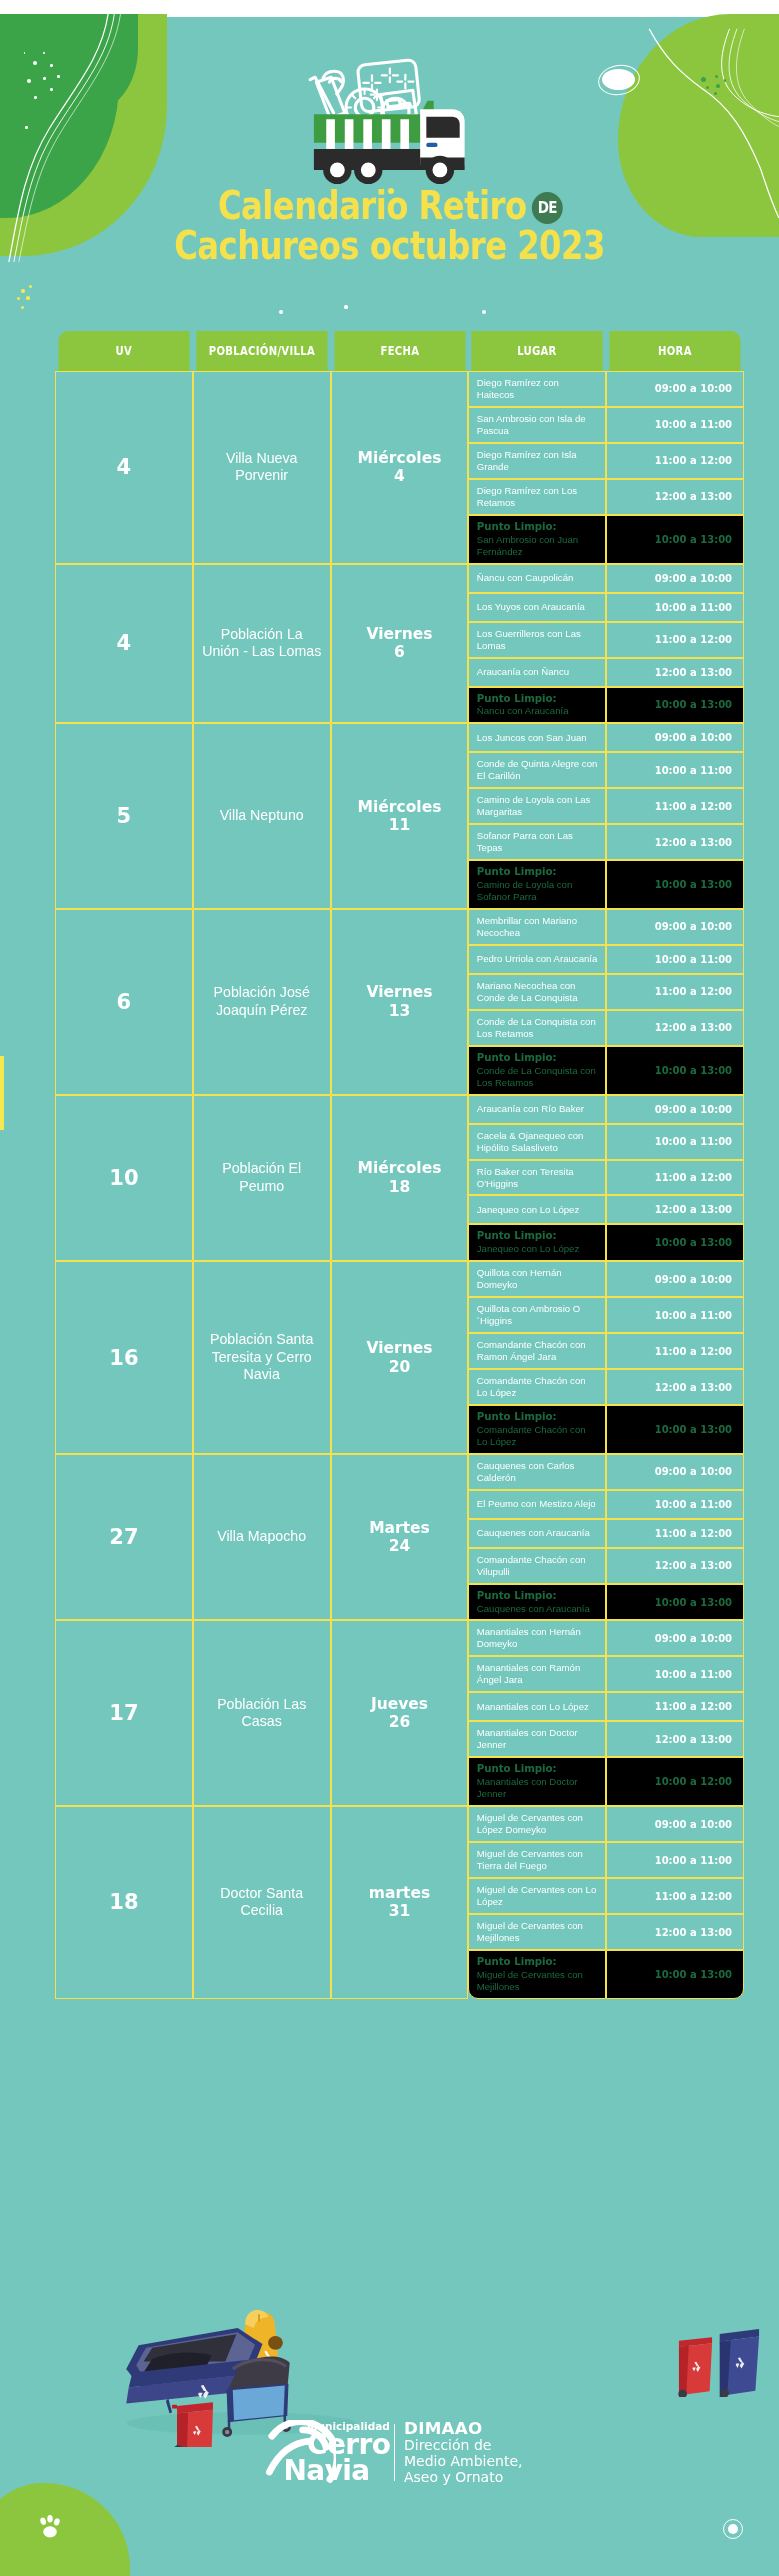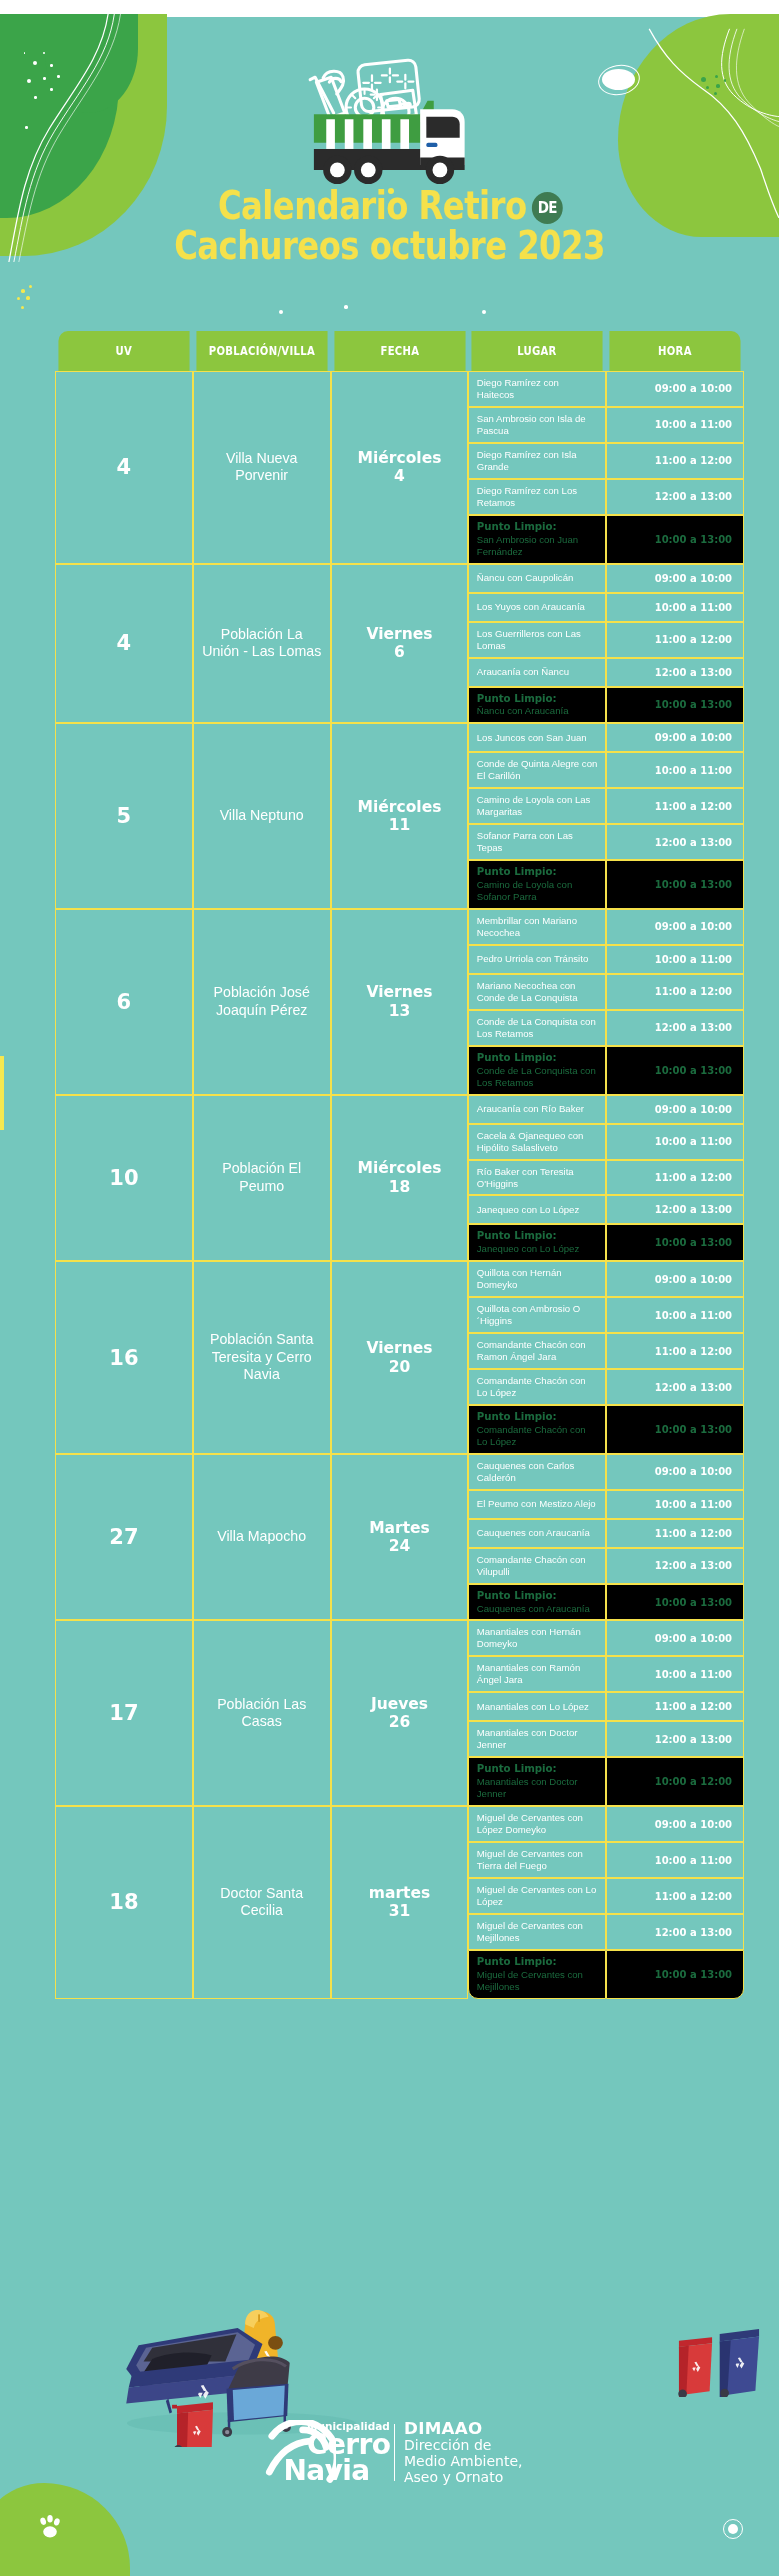--- a/index.html
+++ b/index.html
@@ -457,21 +457,21 @@
             <td class="c-hora">10:00 a 13:00</td>
           </tr>
           <tr class="slot-row">
             <td class="c-uv" rowspan="5">6</td>
             <td class="c-villa" rowspan="5">Población José Joaquín Pérez</td>
             <td class="c-fecha" rowspan="5"><span>Viernes</span><br><span>13</span></td>
             <td class="c-lugar">Membrillar con Mariano Necochea</td>
             <td class="c-hora">09:00 a 10:00</td>
           </tr>
           <tr class="slot-row">
-            <td class="c-lugar">Pedro Urriola con Tránsito</td>
+            <td class="c-lugar">Pedro Urriola con Araucanía</td>
             <td class="c-hora">10:00 a 11:00</td>
           </tr>
           <tr class="slot-row">
             <td class="c-lugar">Mariano Necochea con Conde de La Conquista</td>
             <td class="c-hora">11:00 a 12:00</td>
           </tr>
           <tr class="slot-row">
             <td class="c-lugar">Conde de La Conquista con Los Retamos</td>
             <td class="c-hora">12:00 a 13:00</td>
           </tr>

